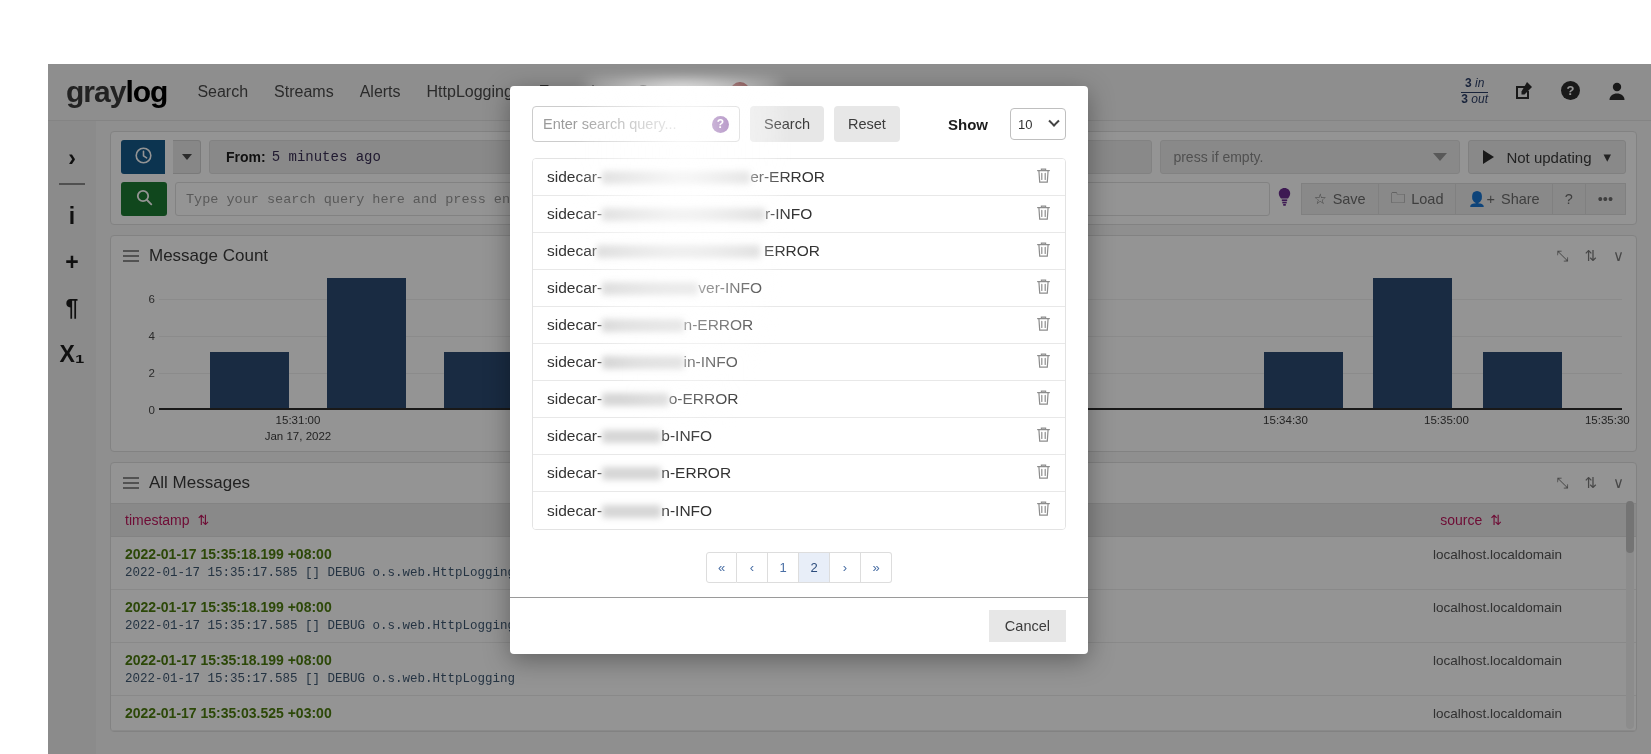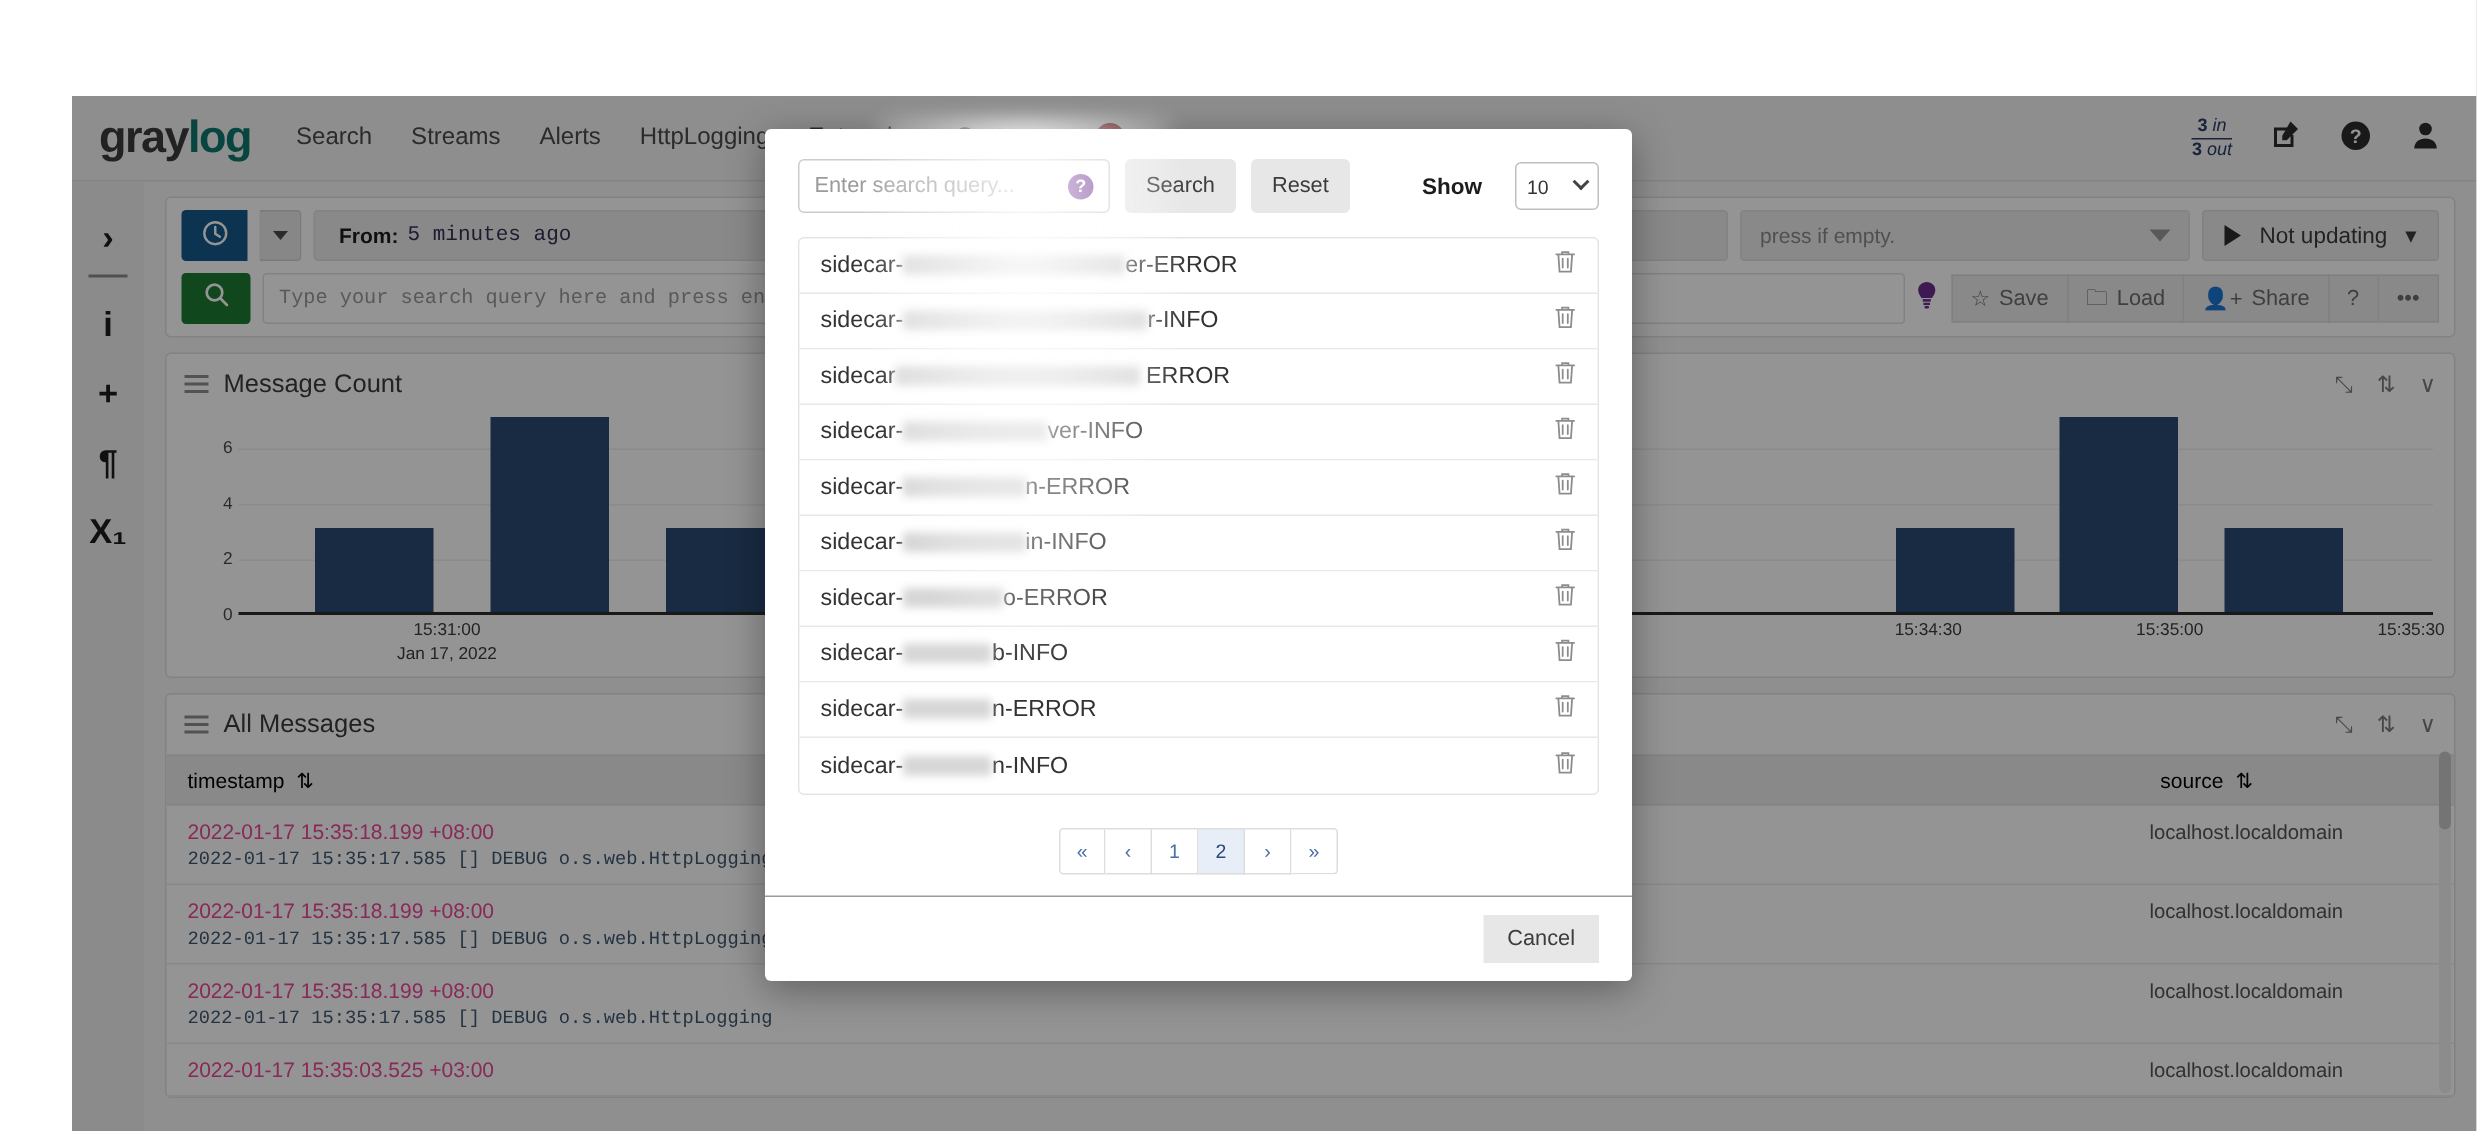--- a/index.html
+++ b/index.html
@@ -14,21 +14,21 @@
 
   
   .app-layer { position:absolute; left:48px; top:22px; width:1603px; height:732px; background:#f6f6f6;margin-top:42px; }
   .dim { position:absolute; inset:0; background:rgba(0,0,0,0.42); pointer-events:none; z-index:40; }
 
   
   .navbar { position:absolute; left:0; top:0; width:1603px; height:57px; background:#f5f5f5;
             border-bottom:1px solid #e3e3e3; display:flex; align-items:center; padding:0 18px; }
   .brand { font-size:30px; font-weight:bold; letter-spacing:-1px; display:flex; align-items:baseline; }
   .brand .g1 { color:#3b3b3b; }
-  .brand .g2 { color:#0f766e; }
+  .brand .g2 { color:#000000; }
   .nav-links { display:flex; align-items:center; margin-left:30px; gap:26px; }
   .nav-link { font-size:16px; color:#4a4a4a; cursor:pointer; white-space:nowrap; }
   .nav-caret { display:inline-block; margin-left:5px; border-left:4px solid transparent;
                border-right:4px solid transparent; border-top:5px solid #4a4a4a; vertical-align:middle; }
   .badge-count { background:#9e1f1f; color:#fff; border-radius:10px; font-size:12px;
                  min-width:20px; height:20px; line-height:20px; text-align:center; padding:0 6px; font-weight:bold;}
   .nav-right { margin-left:auto; display:flex; align-items:center; gap:26px; padding-right:6px;}
   .throughput { font-size:12px; color:#2c3e66; text-align:center; line-height:1.15; }
   .throughput .tline { border-bottom:1px solid #2c3e66; padding-bottom:1px; }
   .throughput b { font-weight:bold; }
@@ -91,24 +91,24 @@
   .chart-wrap { position:relative; height:175px; padding:4px 14px 0 14px; }
   .chart-plot { position:relative; height:130px; margin-left:34px; border-bottom:2px solid #2b2b2b; }
   .gridline { position:absolute; left:0; right:0; height:1px; background:#efefef; }
   .ylabel { position:absolute; left:-28px; font-size:11.5px; color:#4a4a4a; transform:translateY(-50%); width:24px; text-align:right;}
   .bar { position:absolute; bottom:0; background:#2b4a73; }
   .xtick { position:absolute; top:134px; font-size:11.5px; color:#3c3c3c; transform:translateX(-50%); white-space:nowrap;}
   .xdate { position:absolute; top:150px; font-size:11.5px; color:#3c3c3c; transform:translateX(-50%); white-space:nowrap;}
 
   
   .msg-head { background:#ededed; border-top:1px solid #e2e2e2; border-bottom:1px solid #e2e2e2;
-              display:flex; align-items:center; padding:8px 14px; font-size:14px; color:#000000; }
+              display:flex; align-items:center; padding:8px 14px; font-size:14px; color:#be185d; }
   .msg-head .src { margin-left:auto; margin-right:120px; display:flex; gap:8px; align-items:center;}
   .msg-row { padding:9px 14px; border-bottom:1px solid #ececec; position:relative; }
-  .msg-ts { font-size:14px; font-weight:normal; color:#ec4899; }
+  .msg-ts { font-size:14px; font-weight:bold; color:#4d7c0f; }
   .msg-body { font-family:"Liberation Mono", monospace; font-size:12.5px; color:#3f5973; margin-top:4px; }
   .msg-src { position:absolute; right:74px; top:10px; font-size:13.5px; color:#555; }
   .scroll-col { position:absolute; right:2px; top:38px; bottom:2px; width:8px; background:#f1f1f1; border-radius:4px;}
   .scroll-thumb { position:absolute; top:0; left:0; width:8px; height:52px; background:#c9c9c9; border-radius:4px;}
 
   
   .modal { position:absolute; left:510px; top:86px; width:578px; background:#fff; z-index:60;
            box-shadow:0 6px 26px rgba(0,0,0,0.35); border-radius:4px; }
   .modal-body { padding:20px 22px 14px 22px; }
   .modal-topbar { display:flex; align-items:center; gap:10px; }

